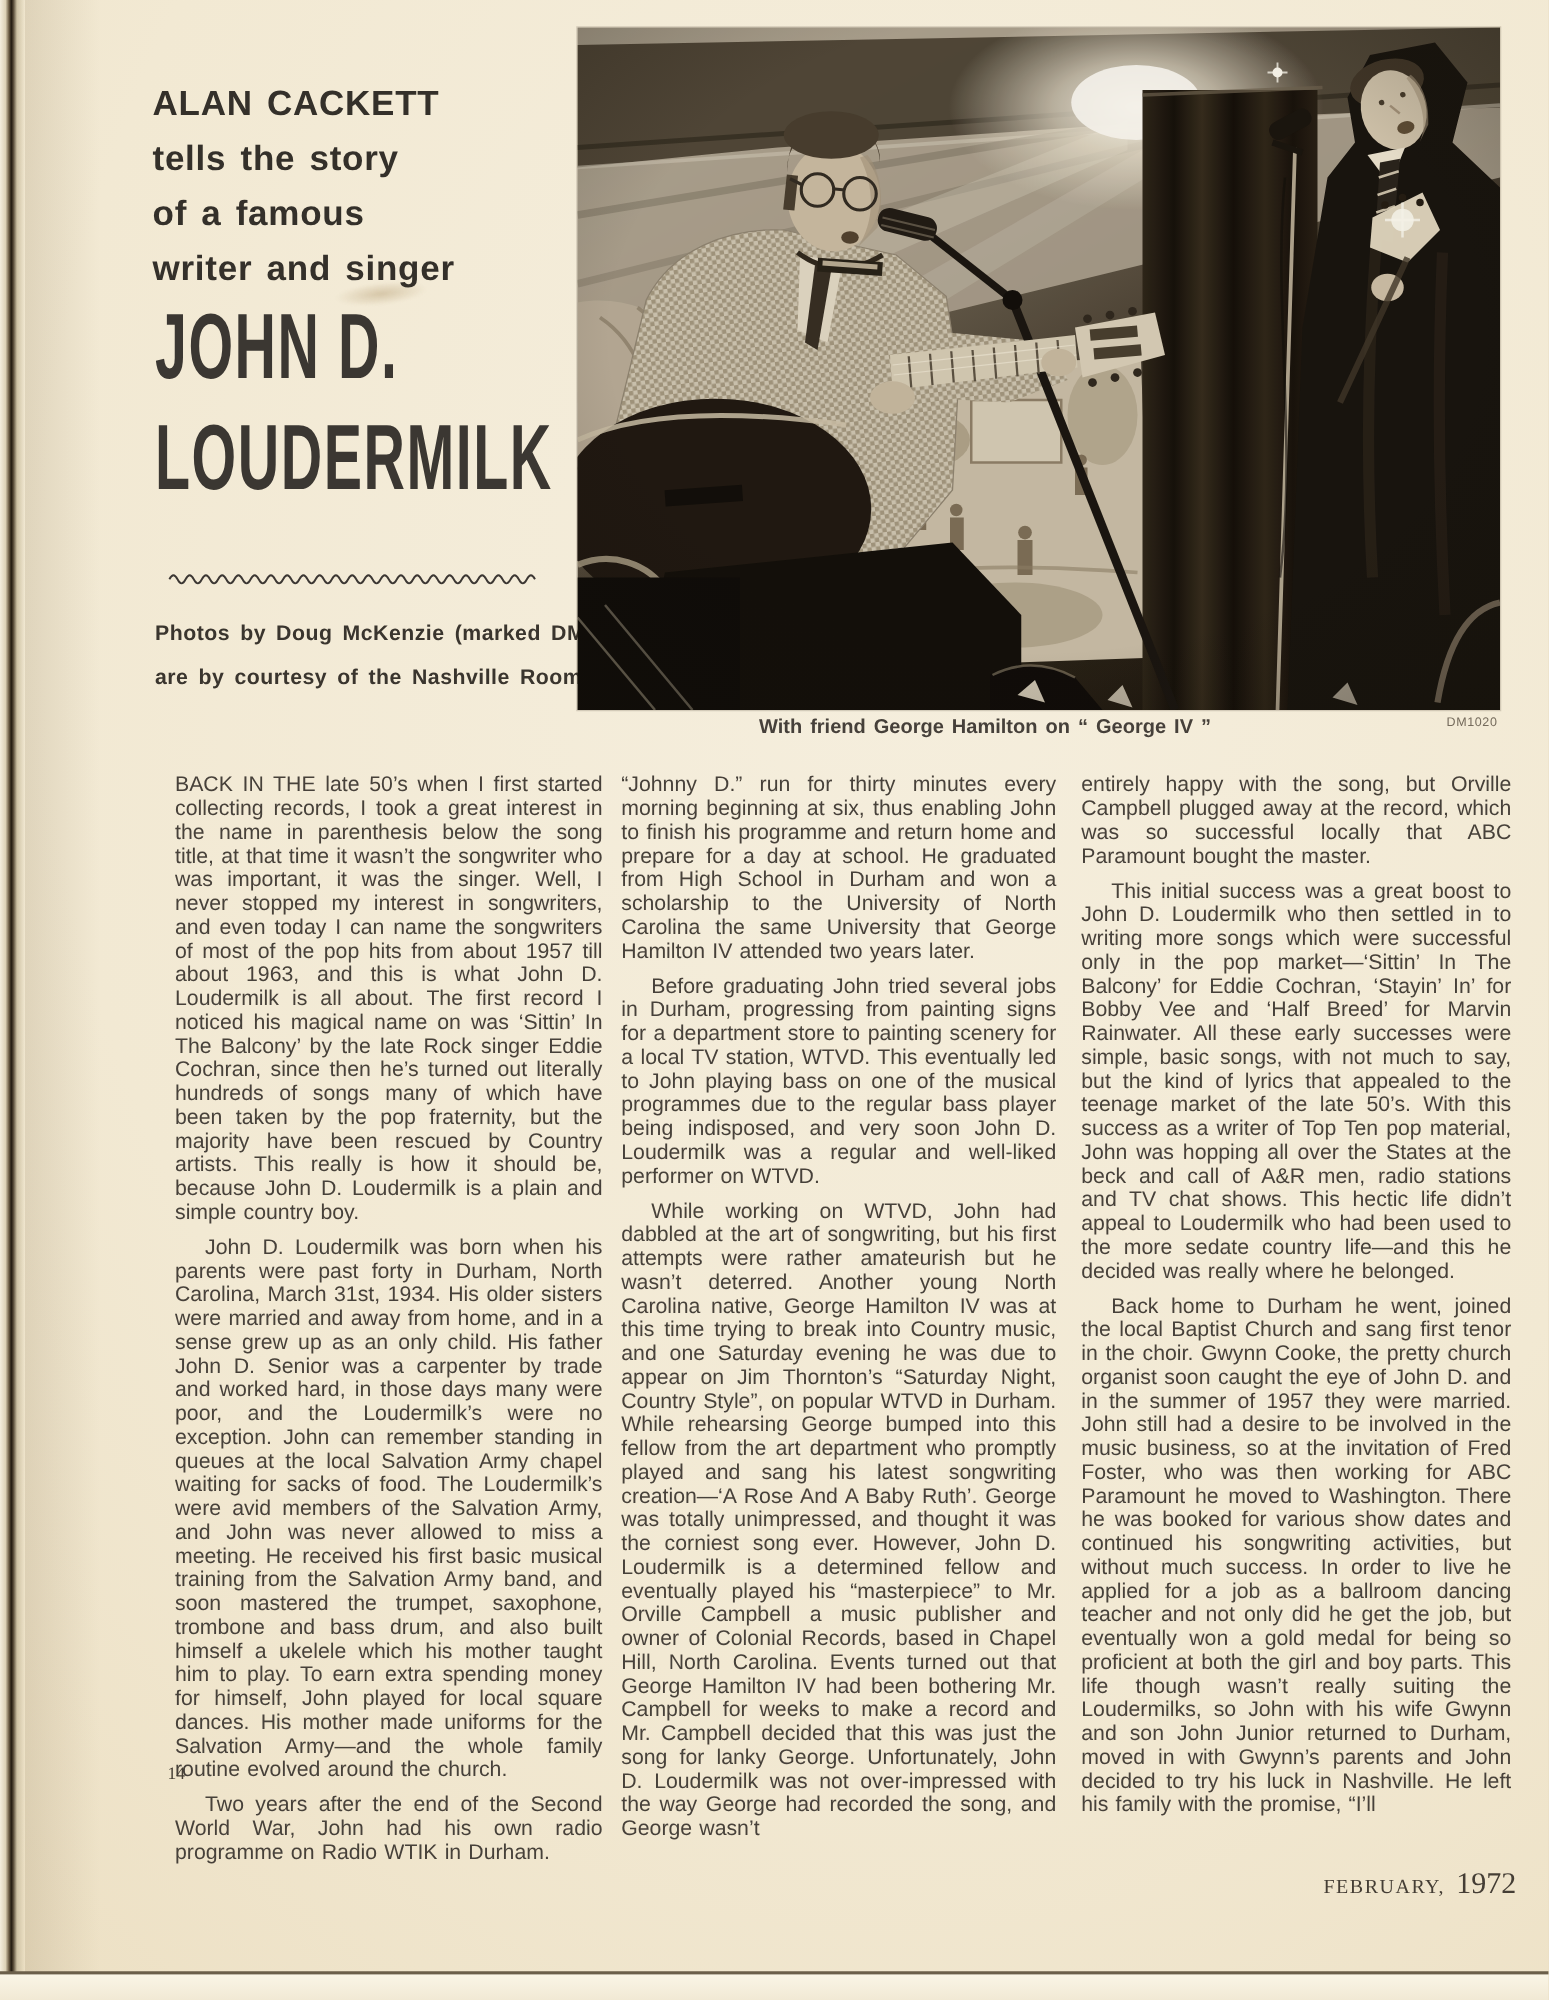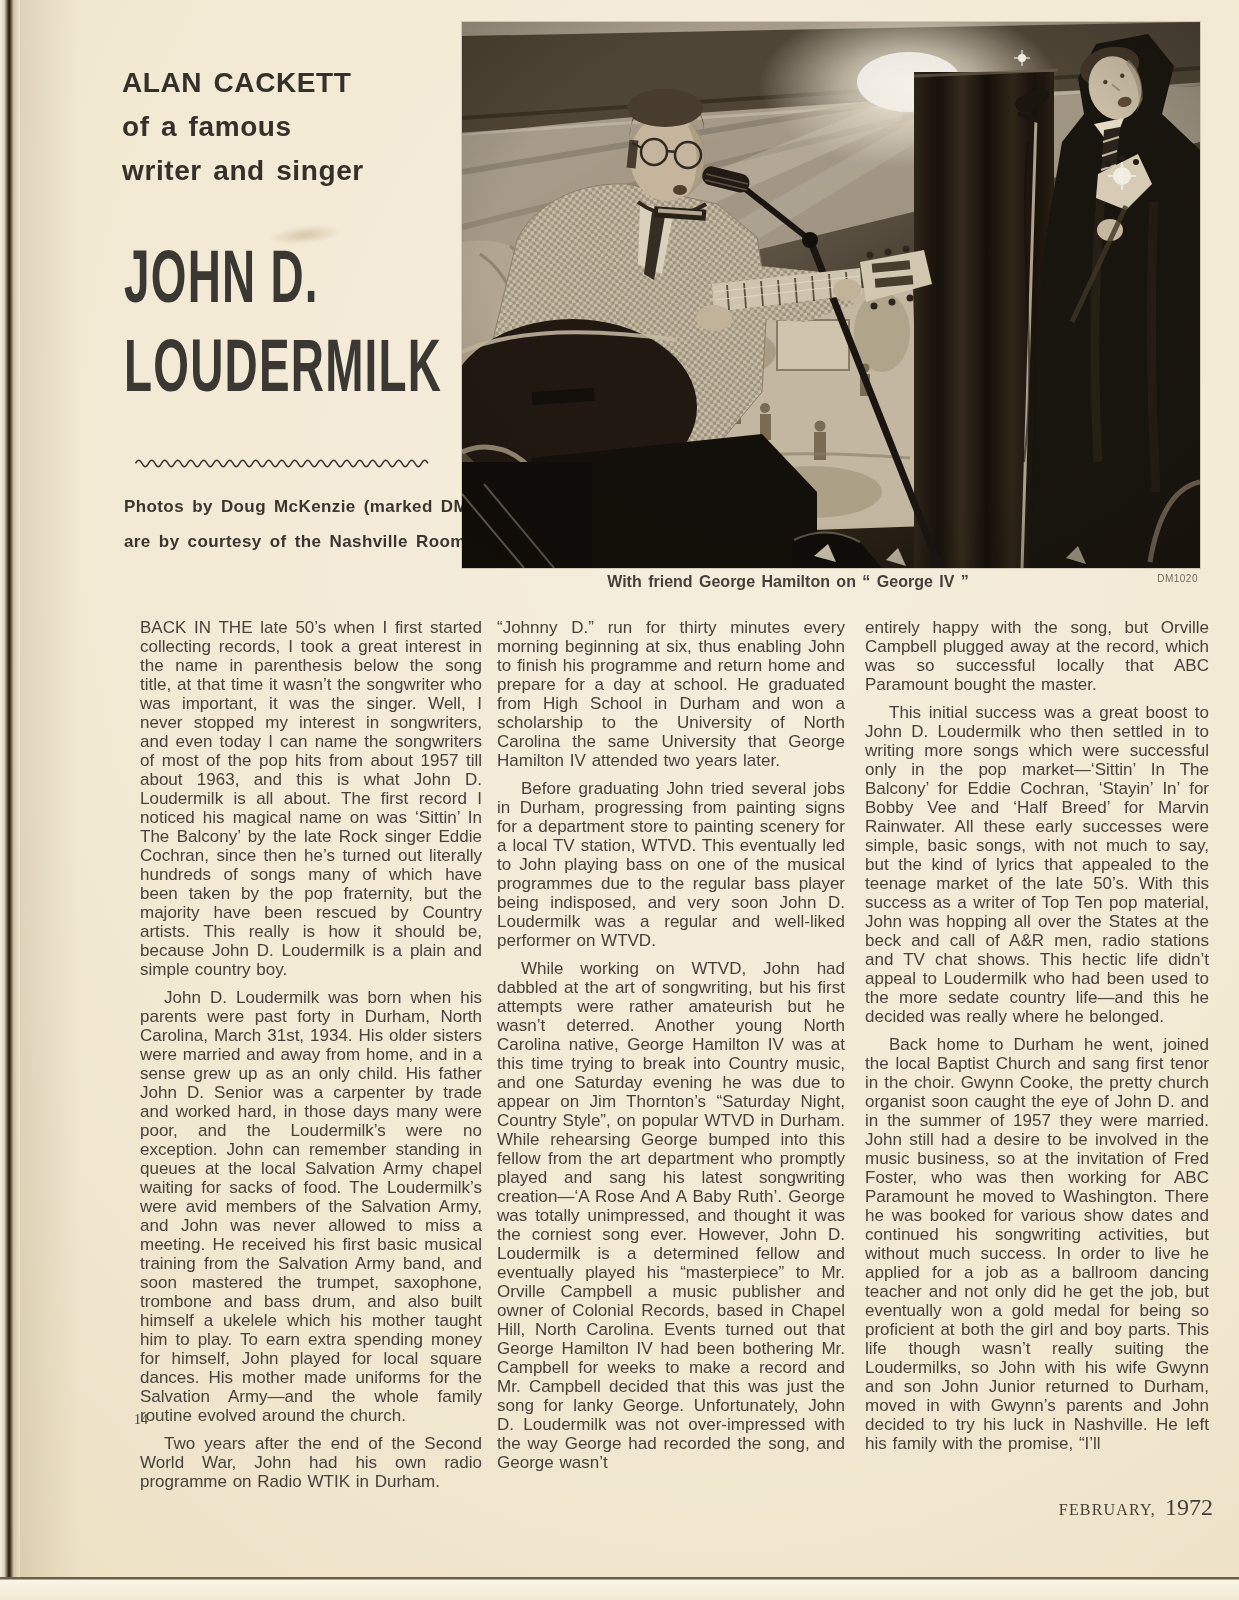--- a/index.html
+++ b/index.html
@@ -52,20 +52,21 @@
 
 <div class="page">
 
   <div class="spine"></div>
   <div class="left-shade"></div>
   <div class="stain"></div>
 
   <header>
     <div class="kicker">
       <div>ALAN CACKETT</div>
+      <div>tells the story</div>
       <div>of a famous</div>
       <div>writer and singer</div>
     </div>
     <h1 class="title" style="margin:0;">
       <div class="title-line">JOHN D.</div>
       <div class="title-line">LOUDERMILK</div>
     </h1>
     <svg class="wavy" width="322" height="13" viewBox="0 0 324 14">
       <path d="M1 8q3.5 -7 7 0t7 0t7 0t7 0t7 0t7 0t7 0t7 0t7 0t7 0t7 0t7 0t7 0t7 0t7 0t7 0t7 0t7 0t7 0t7 0t7 0t7 0t7 0t7 0t7 0t7 0t7 0t7 0t7 0t7 0t7 0t7 0t7 0t7 0t7 0t7 0t7 0t7 0t7 0t7 0t7 0t7 0t7 0t7 0t7 0" fill="none" stroke="#3c3733" stroke-width="1.6"></path>
     </svg>

